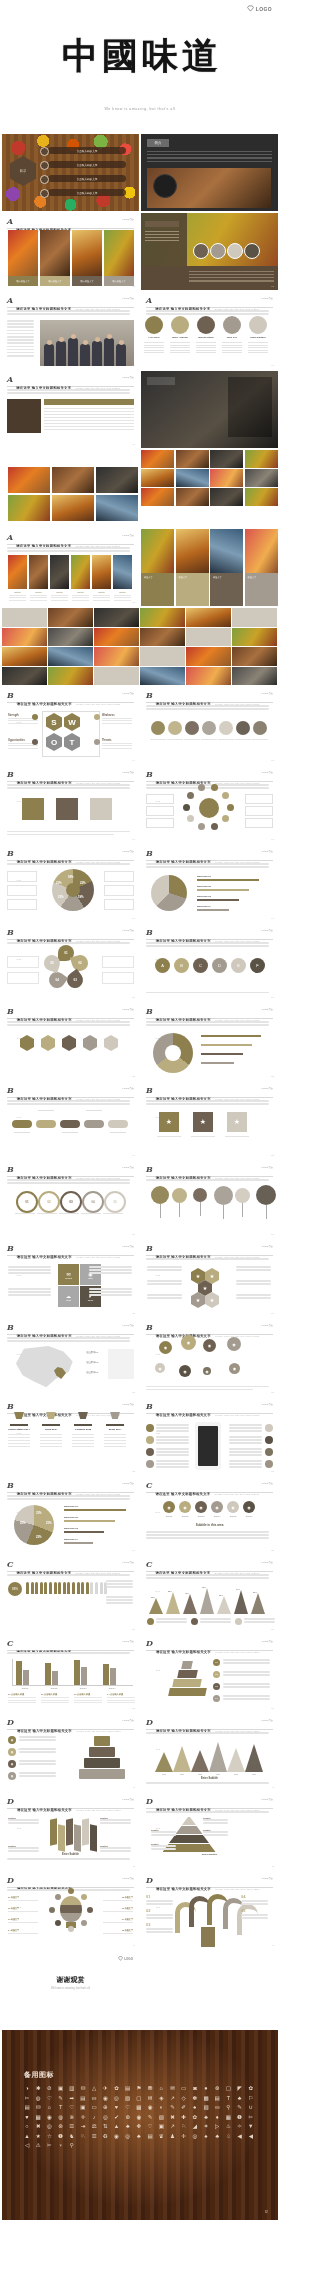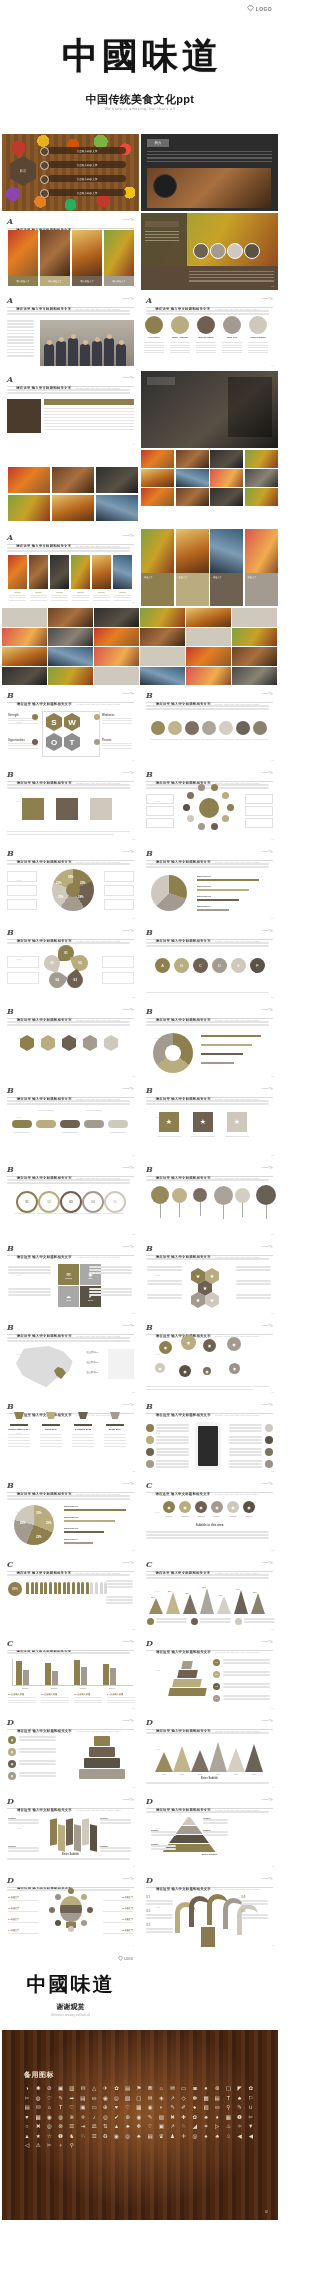--- a/index.html
+++ b/index.html
@@ -93,21 +93,20 @@
       </svg>
       <span class="logo-text">LOGO</span>
     </div>
 
     <div class="hero-art">
       <span class="cn-ch">中</span>
       <span class="cn-ch">國</span>
       <span class="cn-ch">味</span>
       <span class="cn-ch">道</span>
     </div>
-    <div class="hero-sub">中国传统美食文化ppt</div>
     <div class="hero-sub2">We know is amazing, but that's all</div>
   </div>
 
   <div class="grid" id="grid">
       <div class="slide">
         <div class="veg" style="position:absolute;inset:0"></div>
       <div style="position:absolute;left:8px;top:22px;width:26px;height:30px;background:#5a4632;clip-path:polygon(50% 0,100% 25%,100% 75%,50% 100%,0 75%,0 25%);display:flex;align-items:center;justify-content:center">
         <span style="font-size:3.4px;color:#f0e6d8">目录</span>
         </div>
         <div style="position:absolute;left:46px;top:13px;width:78px;height:7px;background:rgba(60,40,25,.78);border-radius:4px;display:flex;align-items:center;justify-content:center">
@@ -1524,21 +1523,20 @@
         <div class="pnum">45</div>
       </div>
       <div class="slide">
         <div class="mini-logo">
         <svg width="5" height="5" viewBox="0 0 24 24">
             <path d="M12 21 2 9l4-6h12l4 6z" fill="none" stroke="#666" stroke-width="2.5"></path>
           </svg>
         <span style="font-size:3px;color:#888;font-weight:700">LOGO</span>
         </div>
       <div class="thanks">
-        <div class="thx-art">中國味道</div>
         <div class="thx-1">谢谢观赏</div>
         <div class="thx-2">We know is amazing, but that's all</div>
       </div>
       </div>
     </div>
 
   <div style="padding:2px;">
     <div class="wood">
       <div class="wood-t">备用图标</div>
       <div class="ico-grid" id="icogrid">

